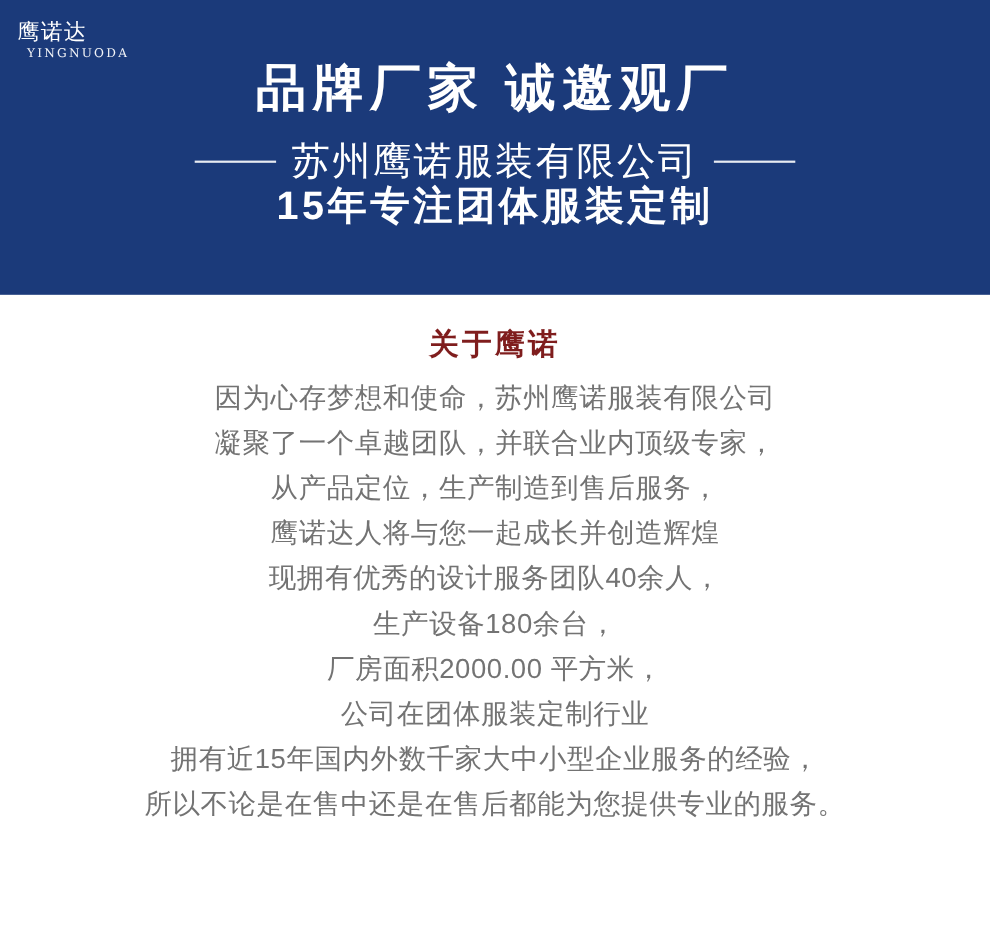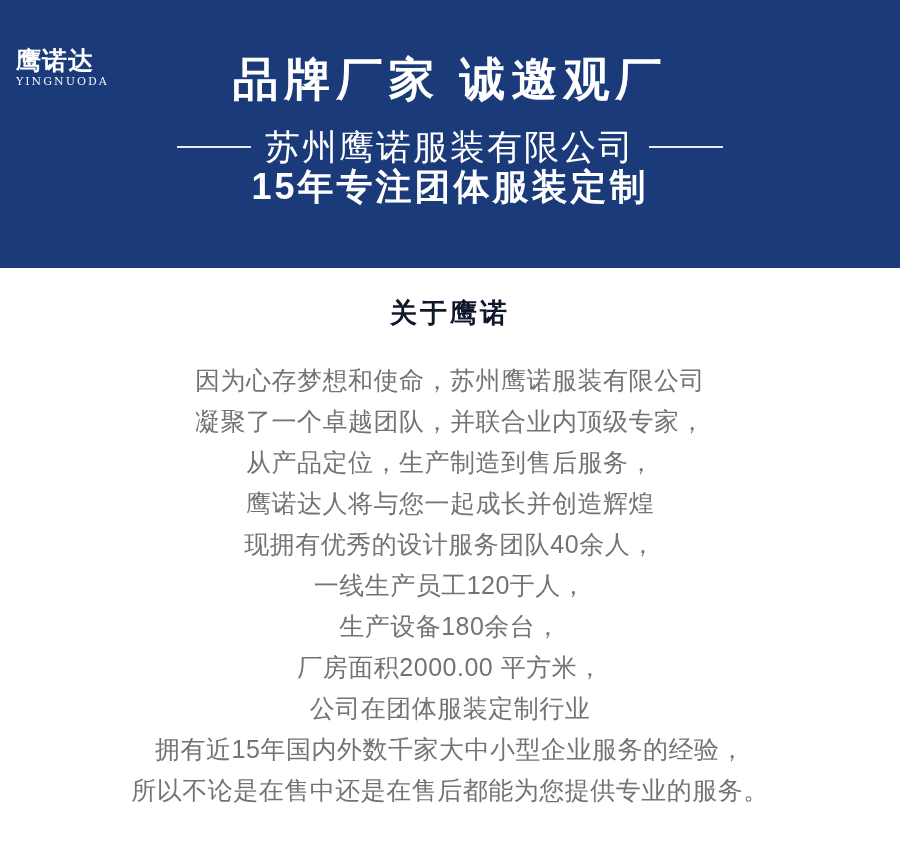--- a/index.html
+++ b/index.html
@@ -34,34 +34,34 @@
   .logo {
     position: absolute;
     left: 16px;
     top: 14px;
     width: 110px;
     height: 52px;
     color: #ffffff;
   }
   .logo-main {
     font-family: "DejaVu Serif", "Liberation Serif", serif;
-    font-size: 25px;
-    font-weight: bold;
+    font-size: 20px;
+    font-weight: normal;
     letter-spacing: 1px;
     line-height: 28px;
     white-space: nowrap;
-    margin-top: 33px;
   }
   .logo-sub {
     font-family: "DejaVu Serif", "Liberation Serif", serif;
     font-size: 11px;
     letter-spacing: 2px;
     line-height: 14px;
     opacity: .95;
     white-space: nowrap;
+    text-align: center;
   }
 
   .banner-inner {
     width: 900px;
     padding-top: 34px;
     text-align: center;
     box-sizing: border-box;
   }
 
   .banner-title {
@@ -110,24 +110,24 @@
   .content {
     width: 900px;
     box-sizing: border-box;
     padding: 26px 30px 0 30px;
     text-align: center;
   }
 
   .content-title {
     font-size: 27px;
     font-weight: bold;
-    color: #0f172a;
+    color: #7f1d1d;
     letter-spacing: 3px;
     line-height: 38px;
-    margin: 0 0 28px 0;
+    margin: 0 0 10px 0;
   }
 
   .content-lines {
     list-style: none;
     margin: 0;
     padding: 0;
   }
   .content-lines li {
     font-size: 25px;
     color: #737373;
@@ -162,21 +162,20 @@
   </div>
 
   <div class="content">
     <h2 class="content-title">关于鹰诺</h2>
     <ul class="content-lines">
       <li>因为心存梦想和使命，苏州鹰诺服装有限公司</li>
       <li>凝聚了一个卓越团队，并联合业内顶级专家，</li>
       <li>从产品定位，生产制造到售后服务，</li>
       <li>鹰诺达人将与您一起成长并创造辉煌</li>
       <li>现拥有优秀的设计服务团队40余人，</li>
-      <li>一线生产员工120于人，</li>
       <li>生产设备180余台，</li>
       <li>厂房面积2000.00 平方米，</li>
       <li>公司在团体服装定制行业</li>
       <li>拥有近15年国内外数千家大中小型企业服务的经验，</li>
       <li>所以不论是在售中还是在售后都能为您提供专业的服务。</li>
     </ul>
   </div>
 
 </div>
 

